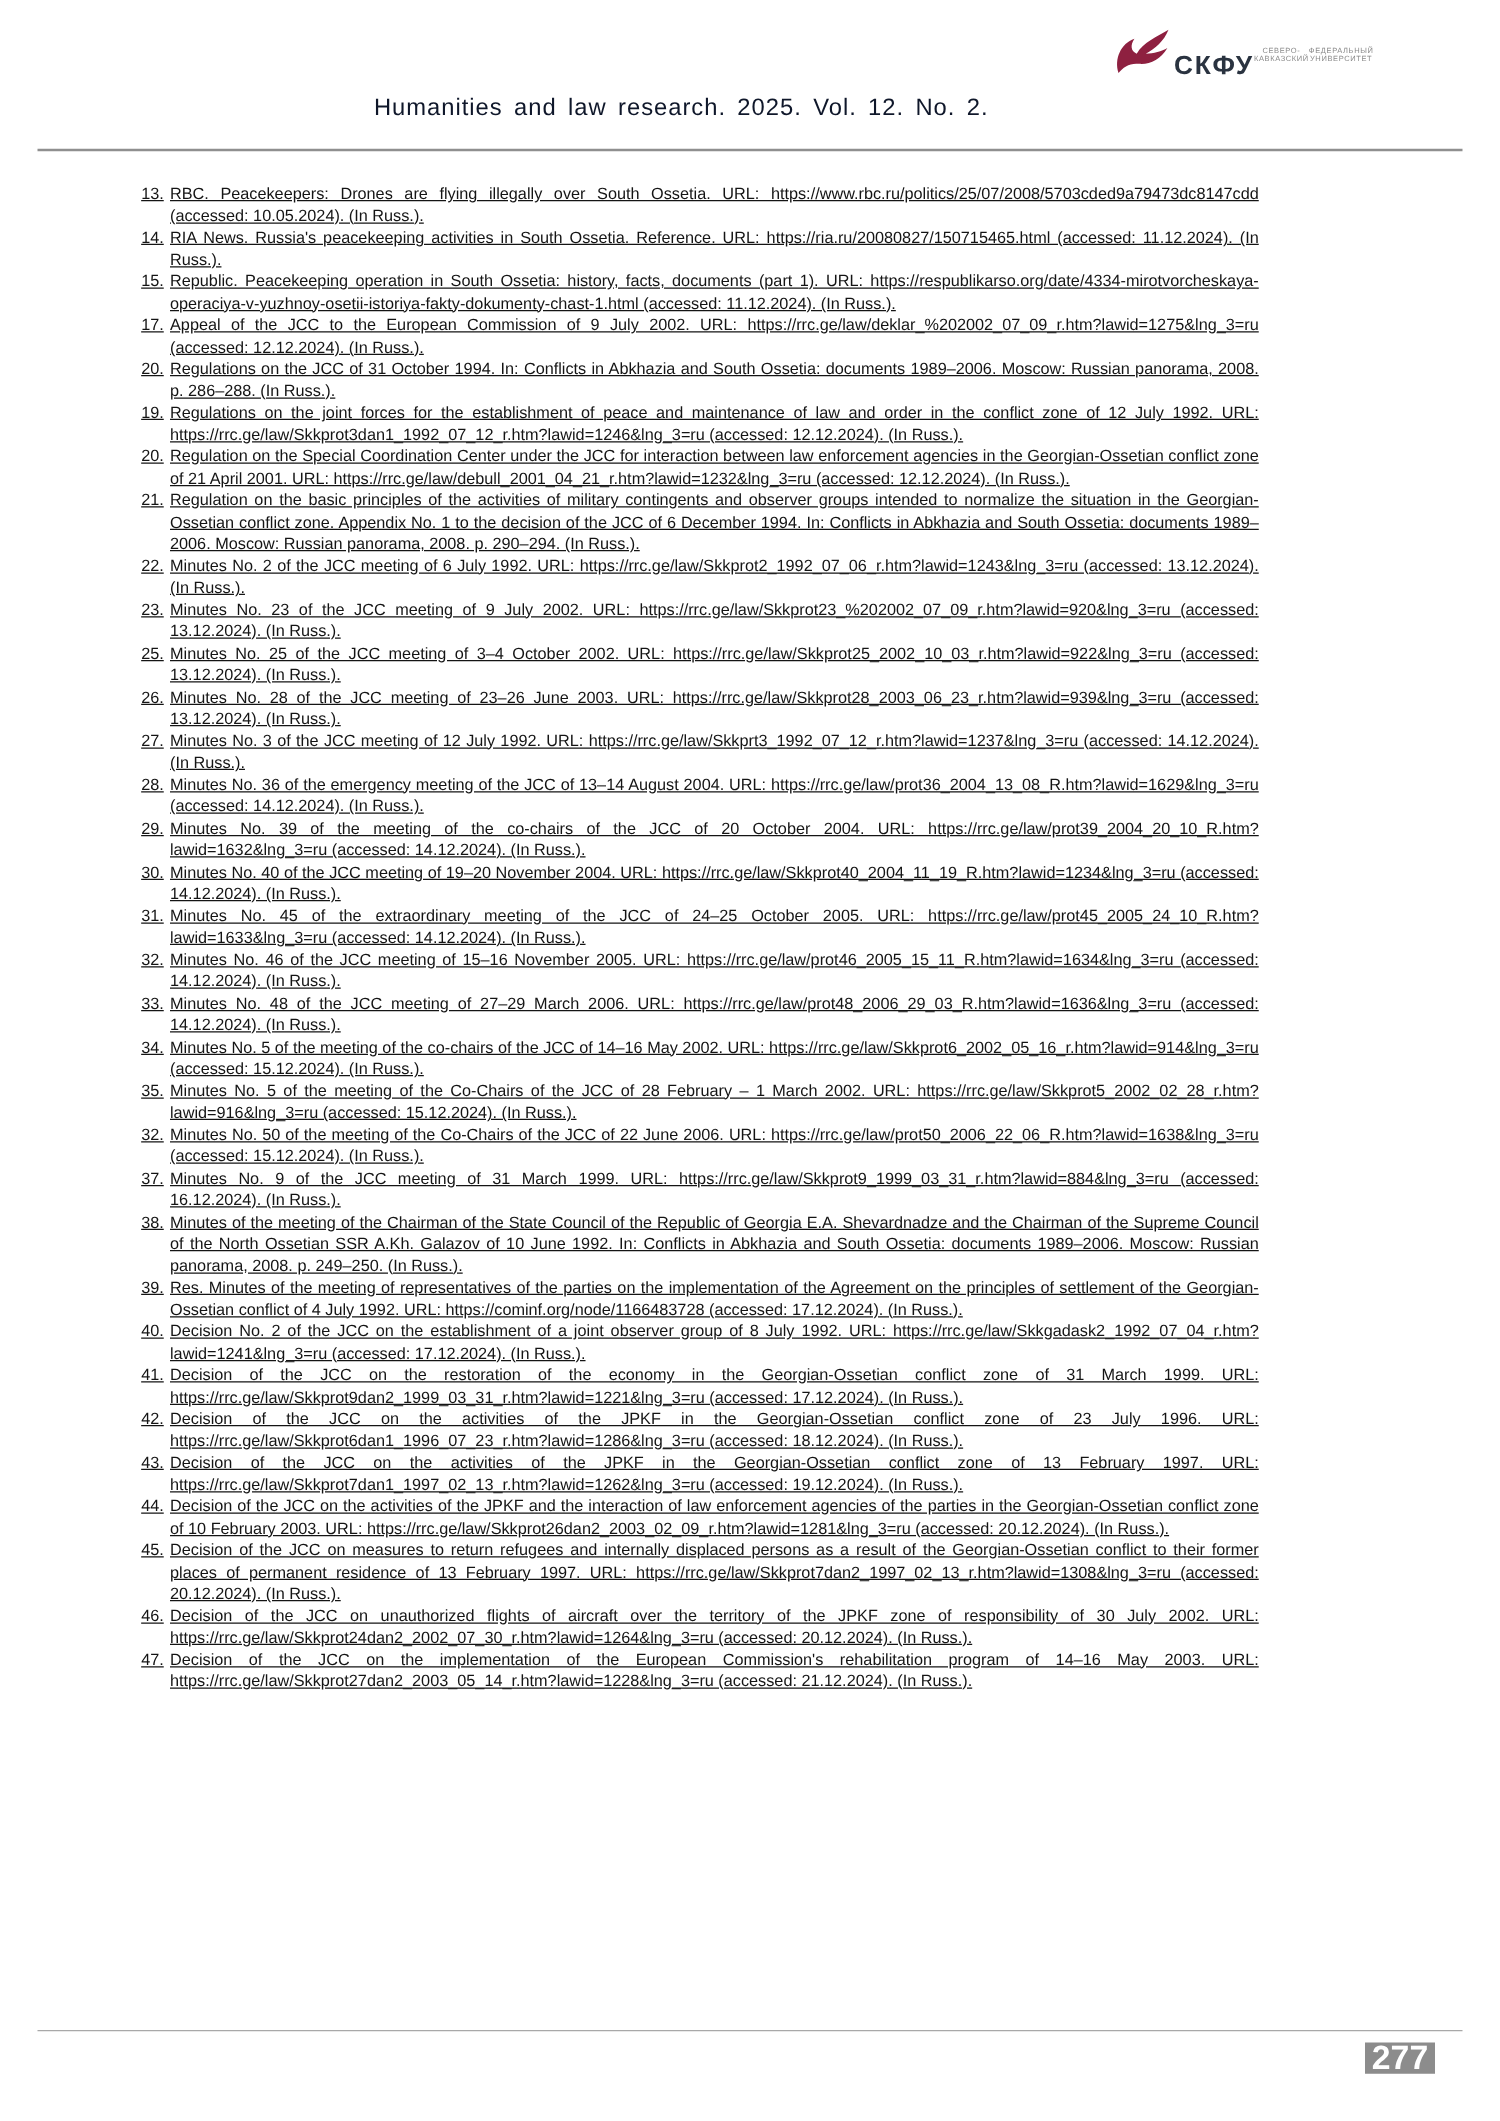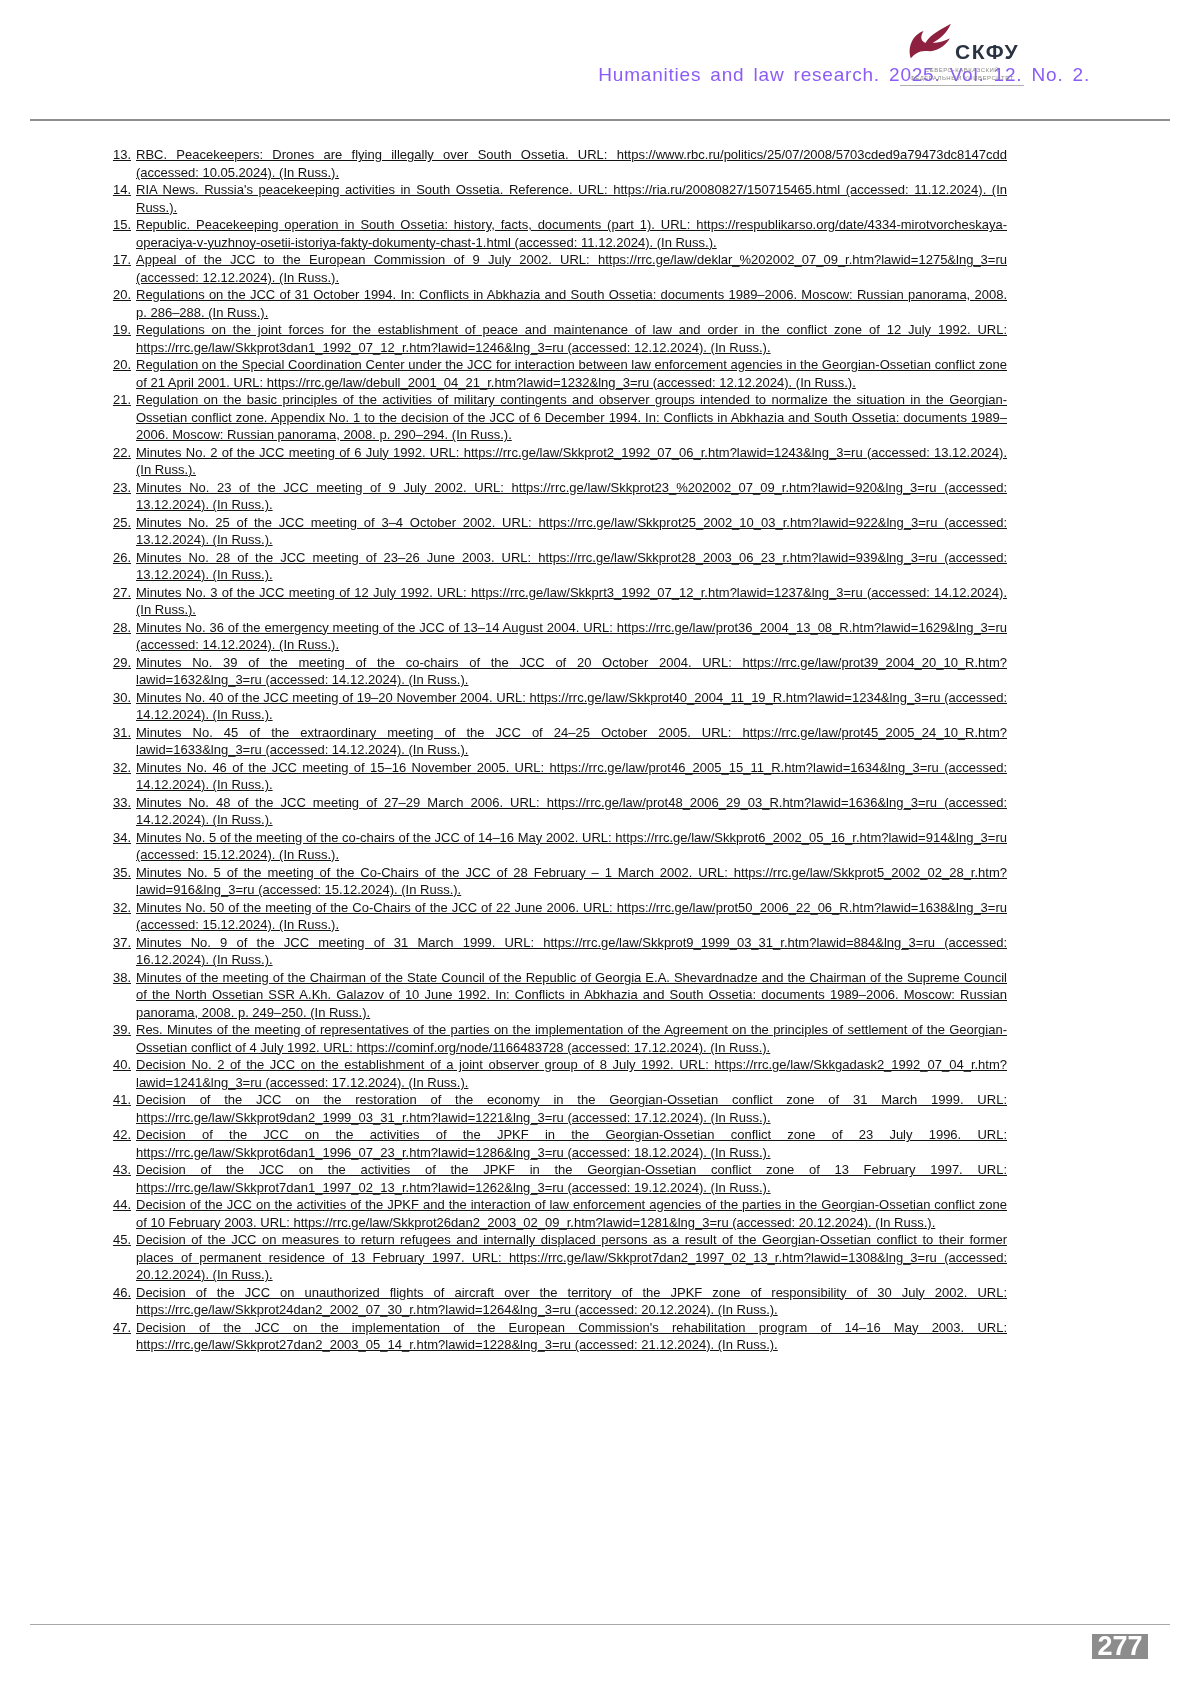--- a/index.html
+++ b/index.html
@@ -7,32 +7,32 @@
   body {
     width: 1200px; height: 1697px;
     background: #ffffff;
     position: relative;
     font-family: "Liberation Sans", sans-serif;
     color: #141414;
   }
 
   
   .page-title {
-    position: absolute; top: 64px; left: 0;
+    position: absolute; top: 76px; left: 0;
     width: 1090px;
-    text-align: right;
+    text-align: center;
     font-size: 19px;
     letter-spacing: 0.8px;
     word-spacing: 3px;
-    color: #8b5cf6;
+    color: #0f172a;
   }
   .logo {
-    position: absolute; top: 22px; left: 896px;
+    position: absolute; top: 22px; left: 928px;
     width: 132px;
-    display: flex; flex-direction: column; align-items: center; justify-content: center;
+    display: flex; flex-direction: row; align-items: center; justify-content: center;
   }
   .logo-top { display: flex; align-items: flex-end; }
   .logo-acronym {
     font-weight: bold; font-size: 21px; letter-spacing: 1.5px;
     color: #2a3340; margin-left: 2px; margin-bottom: 2px;
   }
   .logo-sub {
     font-size: 6px; line-height: 7px; color: #8a8a8a;
     text-align: center; letter-spacing: 0.5px; margin-top: 1px;
     text-transform: uppercase;

